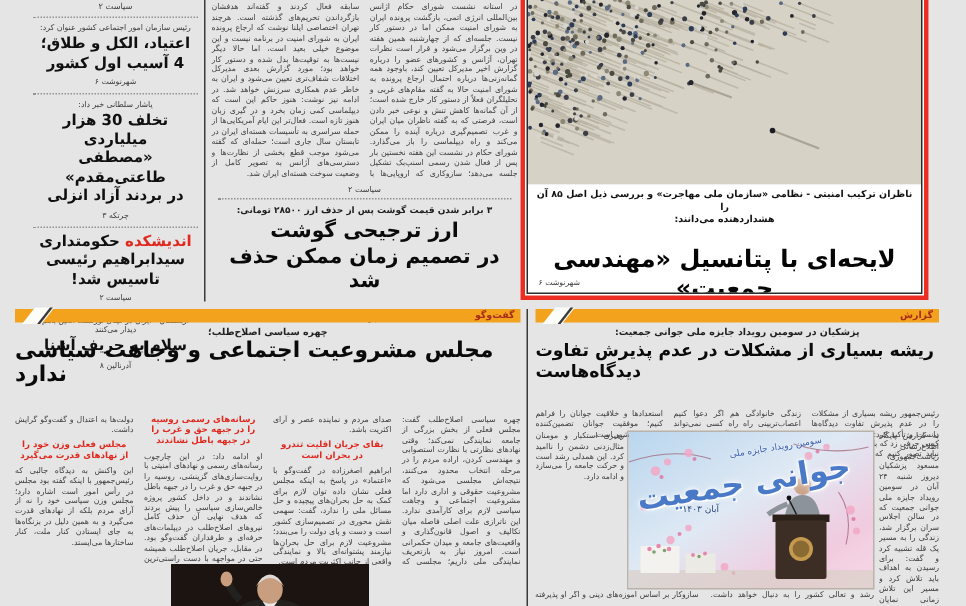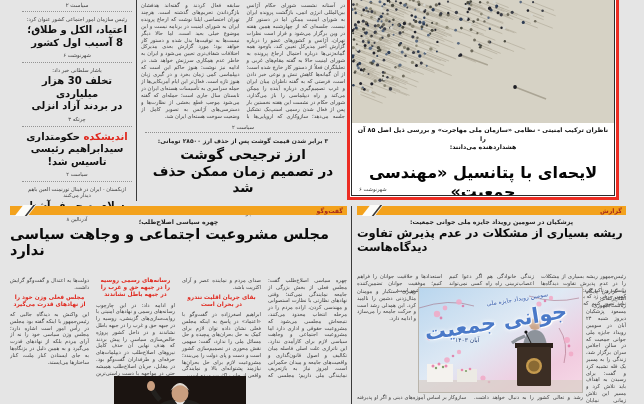--- a/index.html
+++ b/index.html
@@ -84,27 +84,28 @@
 <body>
 
 <div class="page">
 
   <div class="left-col">
     <div class="lc-top-footer">سیاست ۲</div>
 
     <div class="teaser">
       <div class="kicker">رئیس سازمان امور اجتماعی کشور عنوان کرد:</div>
       <div class="hl">اعتیاد، الکل و طلاق؛</div>
-      <div class="hl red">8 آسیب اول کشور</div>
+      <div class="hl red">4 آسیب اول کشور</div>
       <div class="footer">شهرنوشت ۶</div>
     </div>
 
     <div class="teaser">
       <div class="kicker">یاشار سلطانی خبر داد:</div>
       <div class="hl red">تخلف 30 هزار میلیاردی</div>
+      <div class="hl">«مصطفی طاعتی‌مقدم»</div>
       <div class="hl">در بردند آزاد انزلی</div>
       <div class="footer">چرتکه ۳</div>
     </div>
 
     <div class="teaser">
       <div class="hl"><span class="red">اندیشکده</span><span> حکومتداری</span></div>
       <div class="hl">سیدابراهیم رئیسی تاسیس شد!</div>
       <div class="footer">سیاست ۲</div>
     </div>
 

